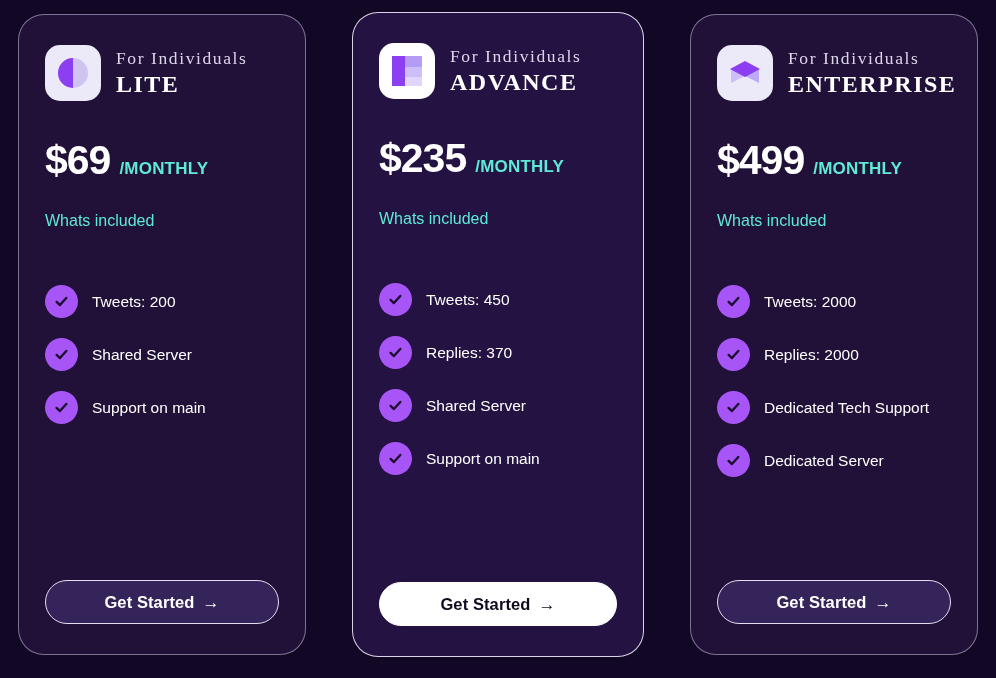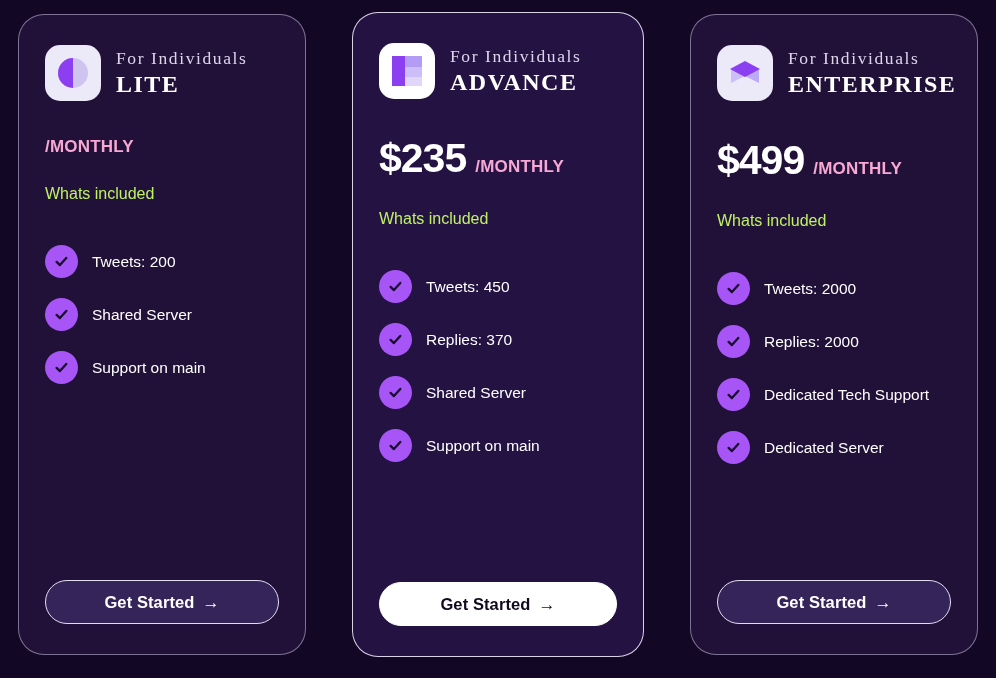--- a/index.html
+++ b/index.html
@@ -101,28 +101,28 @@
   .price-amount {
     font-size: 41px;
     font-weight: bold;
     color: #ffffff;
     letter-spacing: -1px;
   }
 
   .price-period {
     font-size: 17px;
     font-weight: bold;
-    color: #f9a8d4;
+    color: #5eead4;
     letter-spacing: 0.2px;
   }
 
   .included-label {
     font-size: 16px;
-    color: #bef264;
-    margin-bottom: 25px;
+    color: #5eead4;
+    margin-bottom: 38px;
   }
 
   
   .feature-list {
     list-style: none;
     display: flex;
     flex-direction: column;
     gap: 20px;
     margin-top: 17px;
   }
@@ -197,20 +197,21 @@
           <path d="M17 2 A15 15 0 0 0 17 32 Z" fill="#8b3ff0"></path>
         </svg>
       </div>
       <div class="plan-titles">
         <div class="plan-audience">For Individuals</div>
         <div class="plan-name">LITE</div>
       </div>
     </div>
 
     <div class="price-row">
+      <span class="price-amount">$69</span>
       <span class="price-period">/MONTHLY</span>
     </div>
 
     <div class="included-label">Whats included</div>
 
     <ul class="feature-list">
       <li class="feature-item">
         <span class="check-icon">
           <svg width="17" height="17" viewBox="0 0 17 17" aria-hidden="true">
               <path d="M3.6 8.9 L6.9 12.1 L13.3 4.9" stroke="#190c2e" stroke-width="2.3" fill="none" stroke-linecap="round" stroke-linejoin="round"></path>

